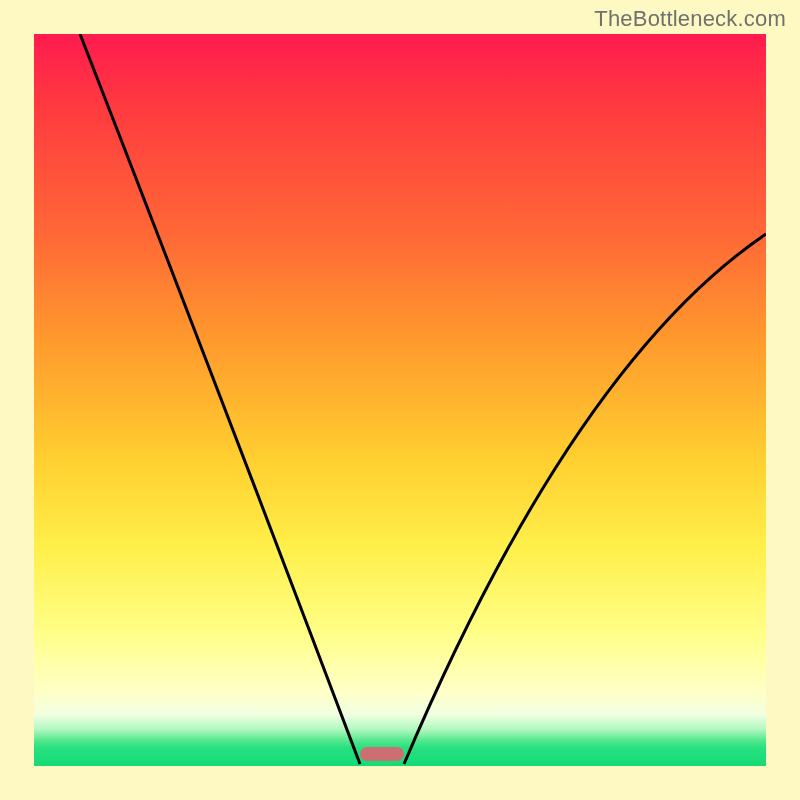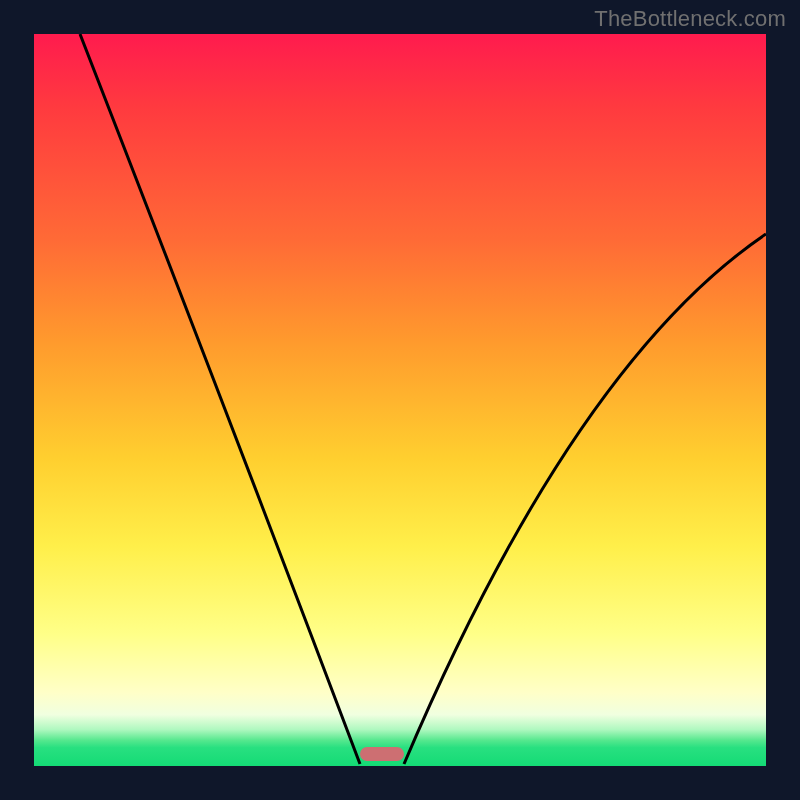--- a/index.html
+++ b/index.html
@@ -7,21 +7,21 @@
     padding: 0;
     width: 800px;
     height: 800px;
     overflow: hidden;
     background: #000;
     font-family: Arial, Helvetica, sans-serif;
   }
   .outer {
     width: 800px;
     height: 800px;
-    background: #0f172a;
+    background: #fef9c3;
     position: relative;
   }
   .watermark {
     position: absolute;
     top: 6px;
     right: 14px;
     color: #707070;
     font-size: 22px;
     letter-spacing: 0.2px;
     z-index: 10;

